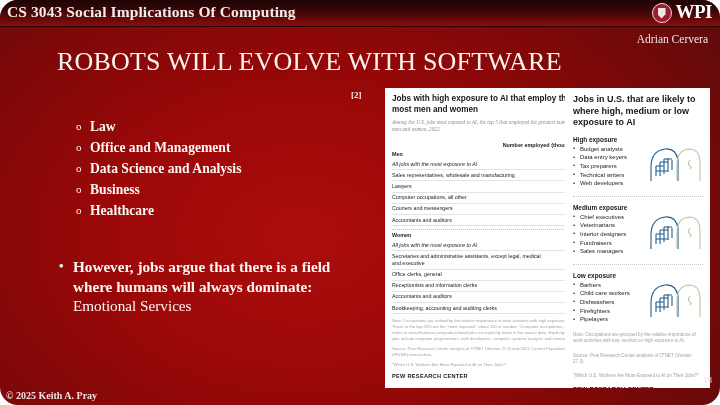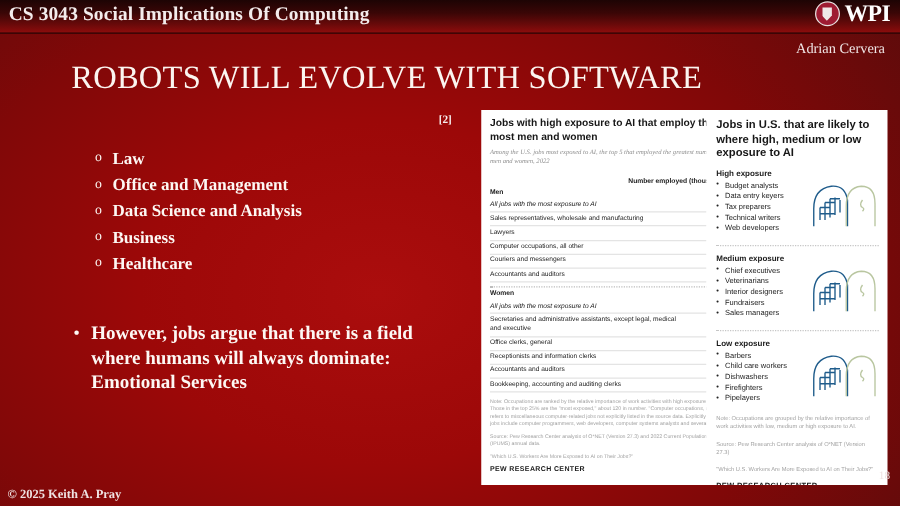--- a/index.html
+++ b/index.html
@@ -8,41 +8,42 @@
     overflow: hidden;
     font-family: "Liberation Serif", serif;
   }
   #slide {
     position: relative;
     width: 720px; height: 405px;
     background:
       radial-gradient(ellipse 95% 120% at 42% 58%,
         #ab0d0d 0%, #9c0808 28%, #800808 52%, #5e0b0b 76%, #3d0808 100%);
     overflow: hidden;
+    border-radius: 18px;
   }
 
   
   #topbar {
     position: absolute; top: 0; left: 0;
     width: 720px; height: 27px;
     background: linear-gradient(to bottom, #1d0404 0%, #3a0606 40%, #6d0a0a 78%, #8d0c0c 100%);
     border-bottom: 1px solid #2a0505;
   }
   #topbar-title {
     position: absolute; left: 7px; top: 3px;
     font-family: "Liberation Serif", serif;
     font-weight: bold;
     font-size: 15.5px;
     color: #f3ecec;
     letter-spacing: .1px;
     white-space: nowrap;
   }
   #wpi-logo {
     position: absolute; right: 8px; top: 1px;
-    display: flex; align-items: flex-start; gap: 4px;
+    display: flex; align-items: flex-end; gap: 4px;
   }
   #wpi-seal {
     width: 20px; height: 20px; border-radius: 50%;
     background: #9e1b32;
     border: 1.4px solid #e7dede;
     position: relative;
     display: flex; align-items: center; justify-content: center;
   }
   #wpi-seal::after {
     content: "";
@@ -90,21 +91,21 @@
     font-family: "Liberation Serif", serif;
     font-weight: bold;
     font-size: 13.6px; line-height: 21px;
     color: #fdf8f4;
   }
   .b2::before {
     content: "o"; position: absolute; left: -14px; top: 0;
     font-size: 11px; font-weight: normal; color: #fdf8f4;
   }
   #b1b { margin-top: 36px; }
-  #b1b b { font-weight: bold; }
+  #b1b b { font-weight: normal; }
 
   #cite {
     position: absolute; left: 351px; top: 90px;
     font-family: "Liberation Serif", serif;
     font-weight: bold; font-size: 9px; color: #f6eded;
   }
 
   
   .pew {
     position: absolute;

